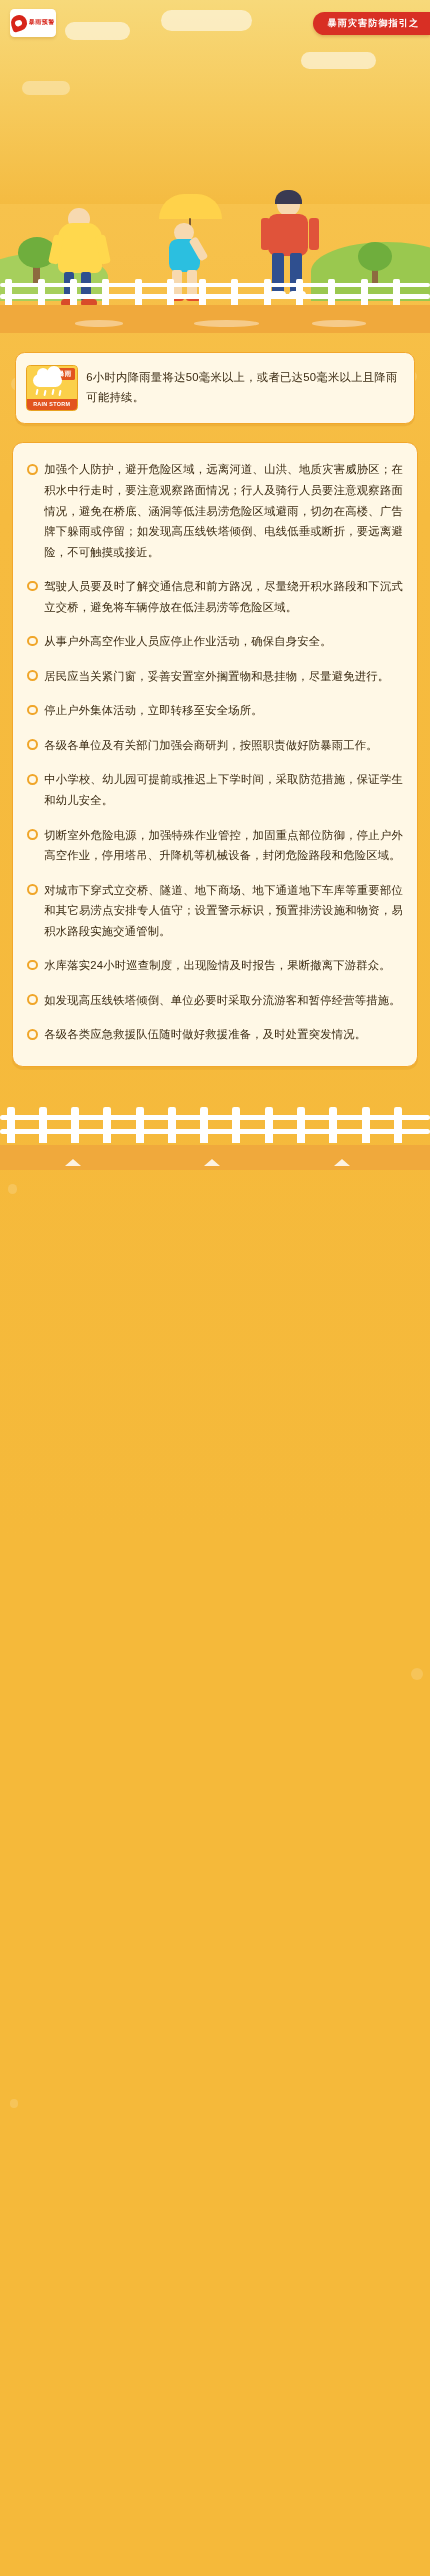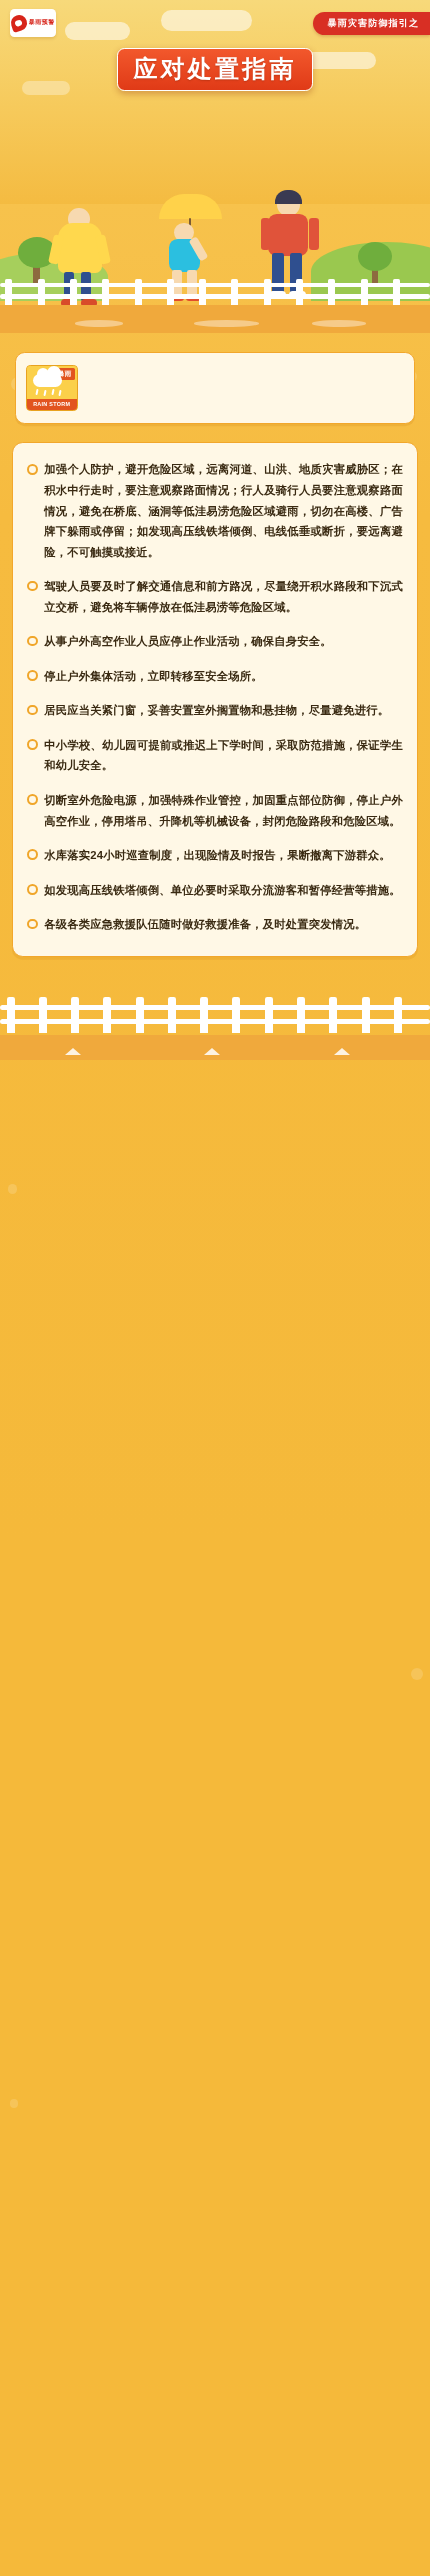--- a/index.html
+++ b/index.html
@@ -270,21 +270,20 @@
 
   
   .body-card {
     position: relative;
     margin: 18.3px 12px 0 12px;
     background: #fff8e6;
     border: 1.6px solid #f2a72c;
     border-radius: 10.8px;
     padding: 16px 14px 18.3px 14px;
     box-shadow: 0 2.7px 0 rgba(200,120,10,0.15);
-    font-weight: bold;
   }
   .item {
     display: flex;
     gap: 6.5px;
     margin-bottom: 14px;
   }
   .item:last-child { margin-bottom: 3.2px; }
   .bullet {
     flex: 0 0 auto;
     margin-top: 4.3px;
@@ -360,23 +359,20 @@
     <div class="cloud" style="left:21.5px; top:81px; width:48px; height:14px; opacity:.6;"></div>
 
     <div class="logo">
       <div class="mark"></div>
       <div class="logo-text">暴雨预警</div>
     </div>
 
     <div class="ribbon">暴雨灾害防御指引之</div>
 
     <div class="title-wrap">
-      <div class="title-sub-box">
-        <div class="title-sub">应对处置指南</div>
-      </div>
     </div>
 
     <div class="scene">
       <div class="hill" style="left:-21.5px; bottom:32px; width:129px; height:48px; background:#a6cf5c;"></div>
       <div class="hill" style="right:-32px; bottom:32px; width:151px; height:59px; background:#9ac84f;"></div>
 
       <div class="tree-trunk" style="left:33px; bottom:46px; width:6.5px; height:26px;"></div>
       <div class="tree-leaf" style="left:18.3px; bottom:65px; width:38px; height:31px;"></div>
       <div class="tree-trunk" style="right:52px; bottom:46px; width:6.5px; height:24px;"></div>
       <div class="tree-leaf" style="right:38px; bottom:62px; width:34px; height:29px;"></div>
@@ -446,50 +442,59 @@
       <div class="ws-top">
         <div class="ws-label">暴雨</div>
         <div class="ws-cloud"></div>
         <div class="ws-rain" style="left:9.7px; top:22.6px;"></div>
         <div class="ws-rain" style="left:17px; top:24px;"></div>
         <div class="ws-rain" style="left:25px; top:22.6px;"></div>
         <div class="ws-rain" style="left:32px; top:24px;"></div>
       </div>
       <div class="ws-bottom">RAIN STORM</div>
     </div>
+    <div class="alert-text">6小时内降雨量将达50毫米以上，或者已达50毫米以上且降雨可能持续。</div>
   </div>
 
   <div class="body-card">
     <div class="item">
       <div class="bullet"></div>
       <div class="item-text">加强个人防护，避开危险区域，远离河道、山洪、地质灾害威胁区；在积水中行走时，要注意观察路面情况；行人及骑行人员要注意观察路面情况，避免在桥底、涵洞等低洼易涝危险区域避雨，切勿在高楼、广告牌下躲雨或停留；如发现高压线铁塔倾倒、电线低垂或断折，要远离避险，不可触摸或接近。</div>
     </div>
     <div class="item">
       <div class="bullet"></div>
       <div class="item-text">驾驶人员要及时了解交通信息和前方路况，尽量绕开积水路段和下沉式立交桥，避免将车辆停放在低洼易涝等危险区域。</div>
     </div>
     <div class="item">
       <div class="bullet"></div>
       <div class="item-text">从事户外高空作业人员应停止作业活动，确保自身安全。</div>
     </div>
     <div class="item">
       <div class="bullet"></div>
+      <div class="item-text">居民应当关紧门窗，妥善安置室外搁置物和悬挂物，尽量避免进行。</div>
+    </div>
+    <div class="item">
+      <div class="bullet"></div>
       <div class="item-text">停止户外集体活动，立即转移至安全场所。</div>
     </div>
     <div class="item">
       <div class="bullet"></div>
-      <div class="item-text">居民应当关紧门窗，妥善安置室外搁置物和悬挂物，尽量避免进行。</div>
+      <div class="item-text">各级各单位及有关部门加强会商研判，按照职责做好防暴雨工作。</div>
     </div>
     <div class="item">
       <div class="bullet"></div>
       <div class="item-text">中小学校、幼儿园可提前或推迟上下学时间，采取防范措施，保证学生和幼儿安全。</div>
     </div>
     <div class="item">
       <div class="bullet"></div>
       <div class="item-text">切断室外危险电源，加强特殊作业管控，加固重点部位防御，停止户外高空作业，停用塔吊、升降机等机械设备，封闭危险路段和危险区域。</div>
+    </div>
+    <div class="item">
+      <div class="bullet"></div>
+      <div class="item-text">对城市下穿式立交桥、隧道、地下商场、地下通道地下车库等重要部位和其它易涝点安排专人值守；设置警示标识，预置排涝设施和物资，易积水路段实施交通管制。</div>
     </div>
     <div class="item">
       <div class="bullet"></div>
       <div class="item-text">水库落实24小时巡查制度，出现险情及时报告，果断撤离下游群众。</div>
     </div>
     <div class="item">
       <div class="bullet"></div>
       <div class="item-text">如发现高压线铁塔倾倒、单位必要时采取分流游客和暂停经营等措施。</div>
     </div>
     <div class="item">

